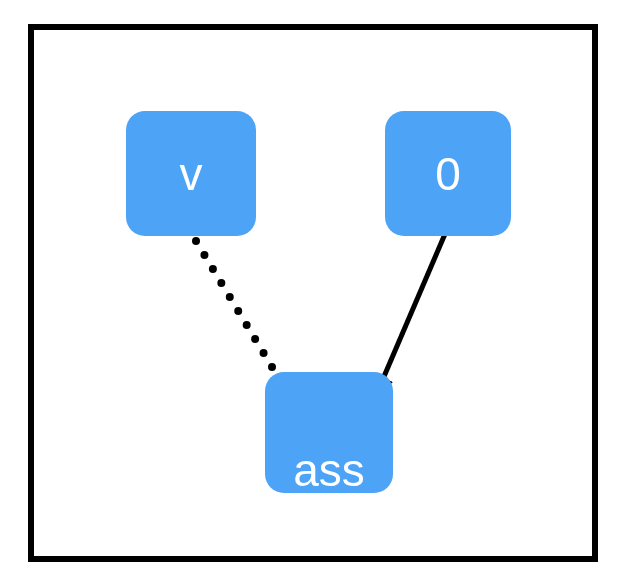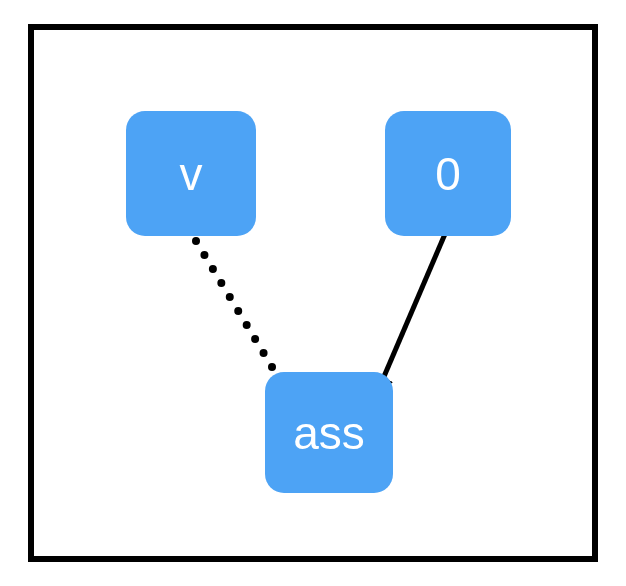--- a/index.html
+++ b/index.html
@@ -101,17 +101,17 @@
     </svg>
 
   <div class="node" id="node-v" style="left: 126px; top: 111px; width: 130px; height: 125px; background: rgb(77, 163, 245); color: rgb(255, 255, 255);">
     <span>v</span>
   </div>
 
   <div class="node" id="node-zero" style="left: 385px; top: 111px; width: 126px; height: 125px; background: rgb(77, 163, 245); color: rgb(255, 255, 255);">
     <span>0</span>
   </div>
 
-  <div class="node" id="node-ass" style="left: 265px; top: 372px; width: 128px; height: 121px; background: rgb(77, 163, 245); color: rgb(255, 255, 255);">
+  <div class="node" id="node-ass" style="left: 265px; top: 372px; width: 128px; height: 121px; background: rgb(77, 163, 245); color: rgb(255, 255, 255); align-items: flex-end;">
     <span>ass</span>
   </div>
 
 </div>
 
 </body></html>

